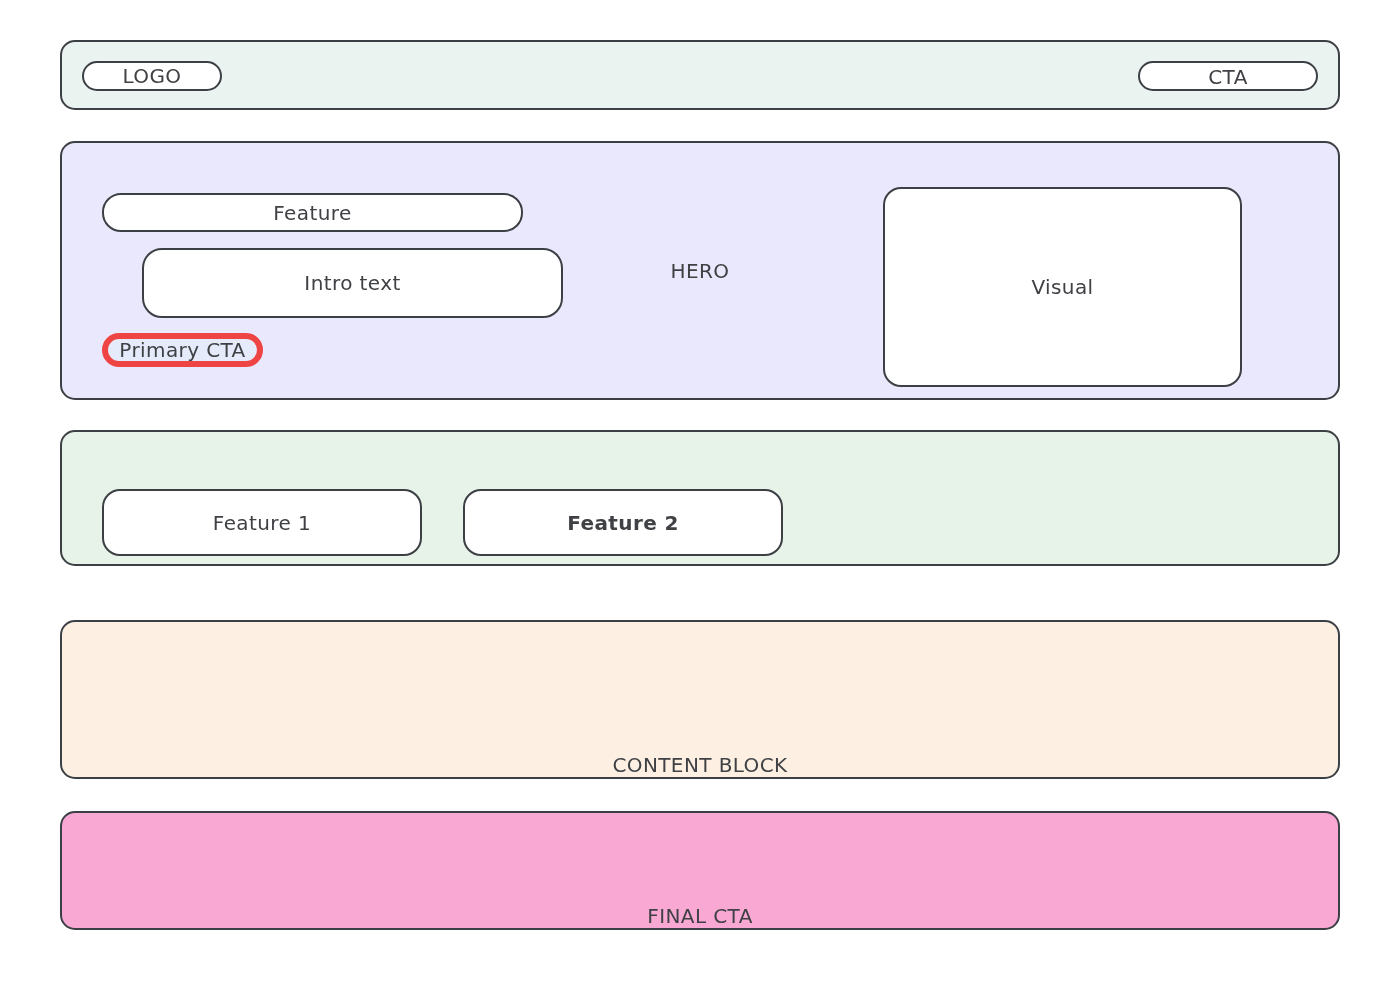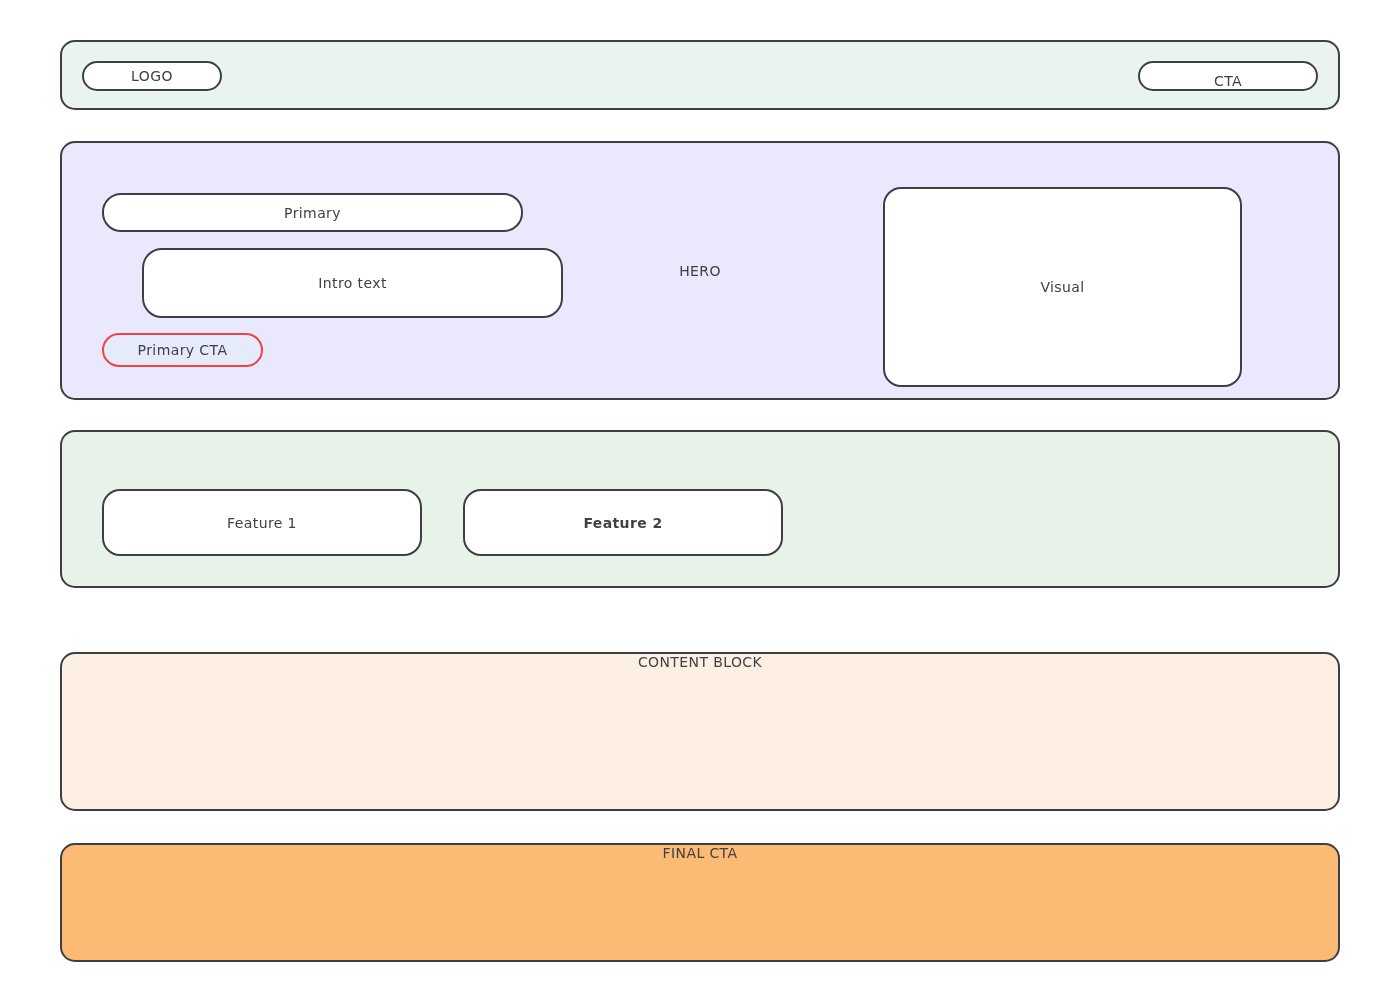--- a/index.html
+++ b/index.html
@@ -5,43 +5,42 @@
   * { margin: 0; padding: 0; box-sizing: border-box; }
   html, body {
     width: 1400px; height: 1000px;
     background: #ffffff;
     font-family: "DejaVu Sans", "Liberation Sans", sans-serif;
     color: #3f4145;
     position: relative;
     overflow: hidden;
   }
   .label {
-    font-size: 14px;
+    font-size: 20px;
     letter-spacing: 0.4px;
     color: #3f4145;
     white-space: nowrap;
   }
   .section {
     position: absolute;
     left: 60px;
     width: 1280px;
     border: 2px solid #3c4044;
     border-radius: 15px;
   }
   .topbar { top: 40px; height: 70px; background: #eaf3f0; }
   .hero { top: 141px; height: 259px; background: #eae8fc; }
-  .features { top: 430px; height: 158px; background: #e7f3e9; }
+  .features { top: 430px; height: 136px; background: #e7f3e9; }
   .content-block { top: 620px; height: 159px; background: #fdf0e3; }
-  .final-cta { top: 811px; height: 119px; background: #fdba74; }
+  .final-cta { top: 811px; height: 119px; background: #f9a8d4; }
 
   .center-flex {
     display: flex;
-    align-items: flex-start;
+    align-items: flex-end;
     justify-content: center;
-    margin-top: 32px;
   }
 
   .pill {
     position: absolute;
     height: 30px;
     background: #ffffff;
     border: 2px solid #3c4044;
     border-radius: 15px;
     display: flex;
     align-items: center;
@@ -61,21 +60,21 @@
   }
   .headline-box { left: 40px; top: 50px; width: 421px; height: 39px; border-radius: 19px; }
   .intro-box    { left: 40px; top: 105px; width: 421px; height: 70px; border-radius: 20px; margin-left: 40px; }
   .visual-box   { left: 821px; top: 44px; width: 359px; height: 200px; border-radius: 18px; }
 
   .primary-cta {
     position: absolute;
     left: 40px; top: 190px;
     width: 161px; height: 34px;
     background: #e6ebfb;
-    border: 2px solid #ef4444;
+    border: 6px solid #ef4444;
     border-radius: 17px;
     display: flex;
     align-items: center;
     justify-content: center;
   }
 
   .hero-label {
     position: absolute;
     left: 0; top: 0;
     width: 100%; height: 100%;
@@ -110,21 +109,21 @@
   <div class="pill cta-pill">
     <span class="label">CTA</span>
   </div>
 </div>
 
 <div class="section hero">
   <div class="hero-label">
     <span class="label">HERO</span>
   </div>
   <div class="wire-box headline-box">
-    <span class="label">Primary</span>
+    <span class="label">Feature</span>
   </div>
   <div class="wire-box intro-box">
     <span class="label">Intro text</span>
   </div>
   <div class="primary-cta">
     <span class="label">Primary CTA</span>
   </div>
   <div class="wire-box visual-box">
     <span class="label">Visual</span>
   </div>

